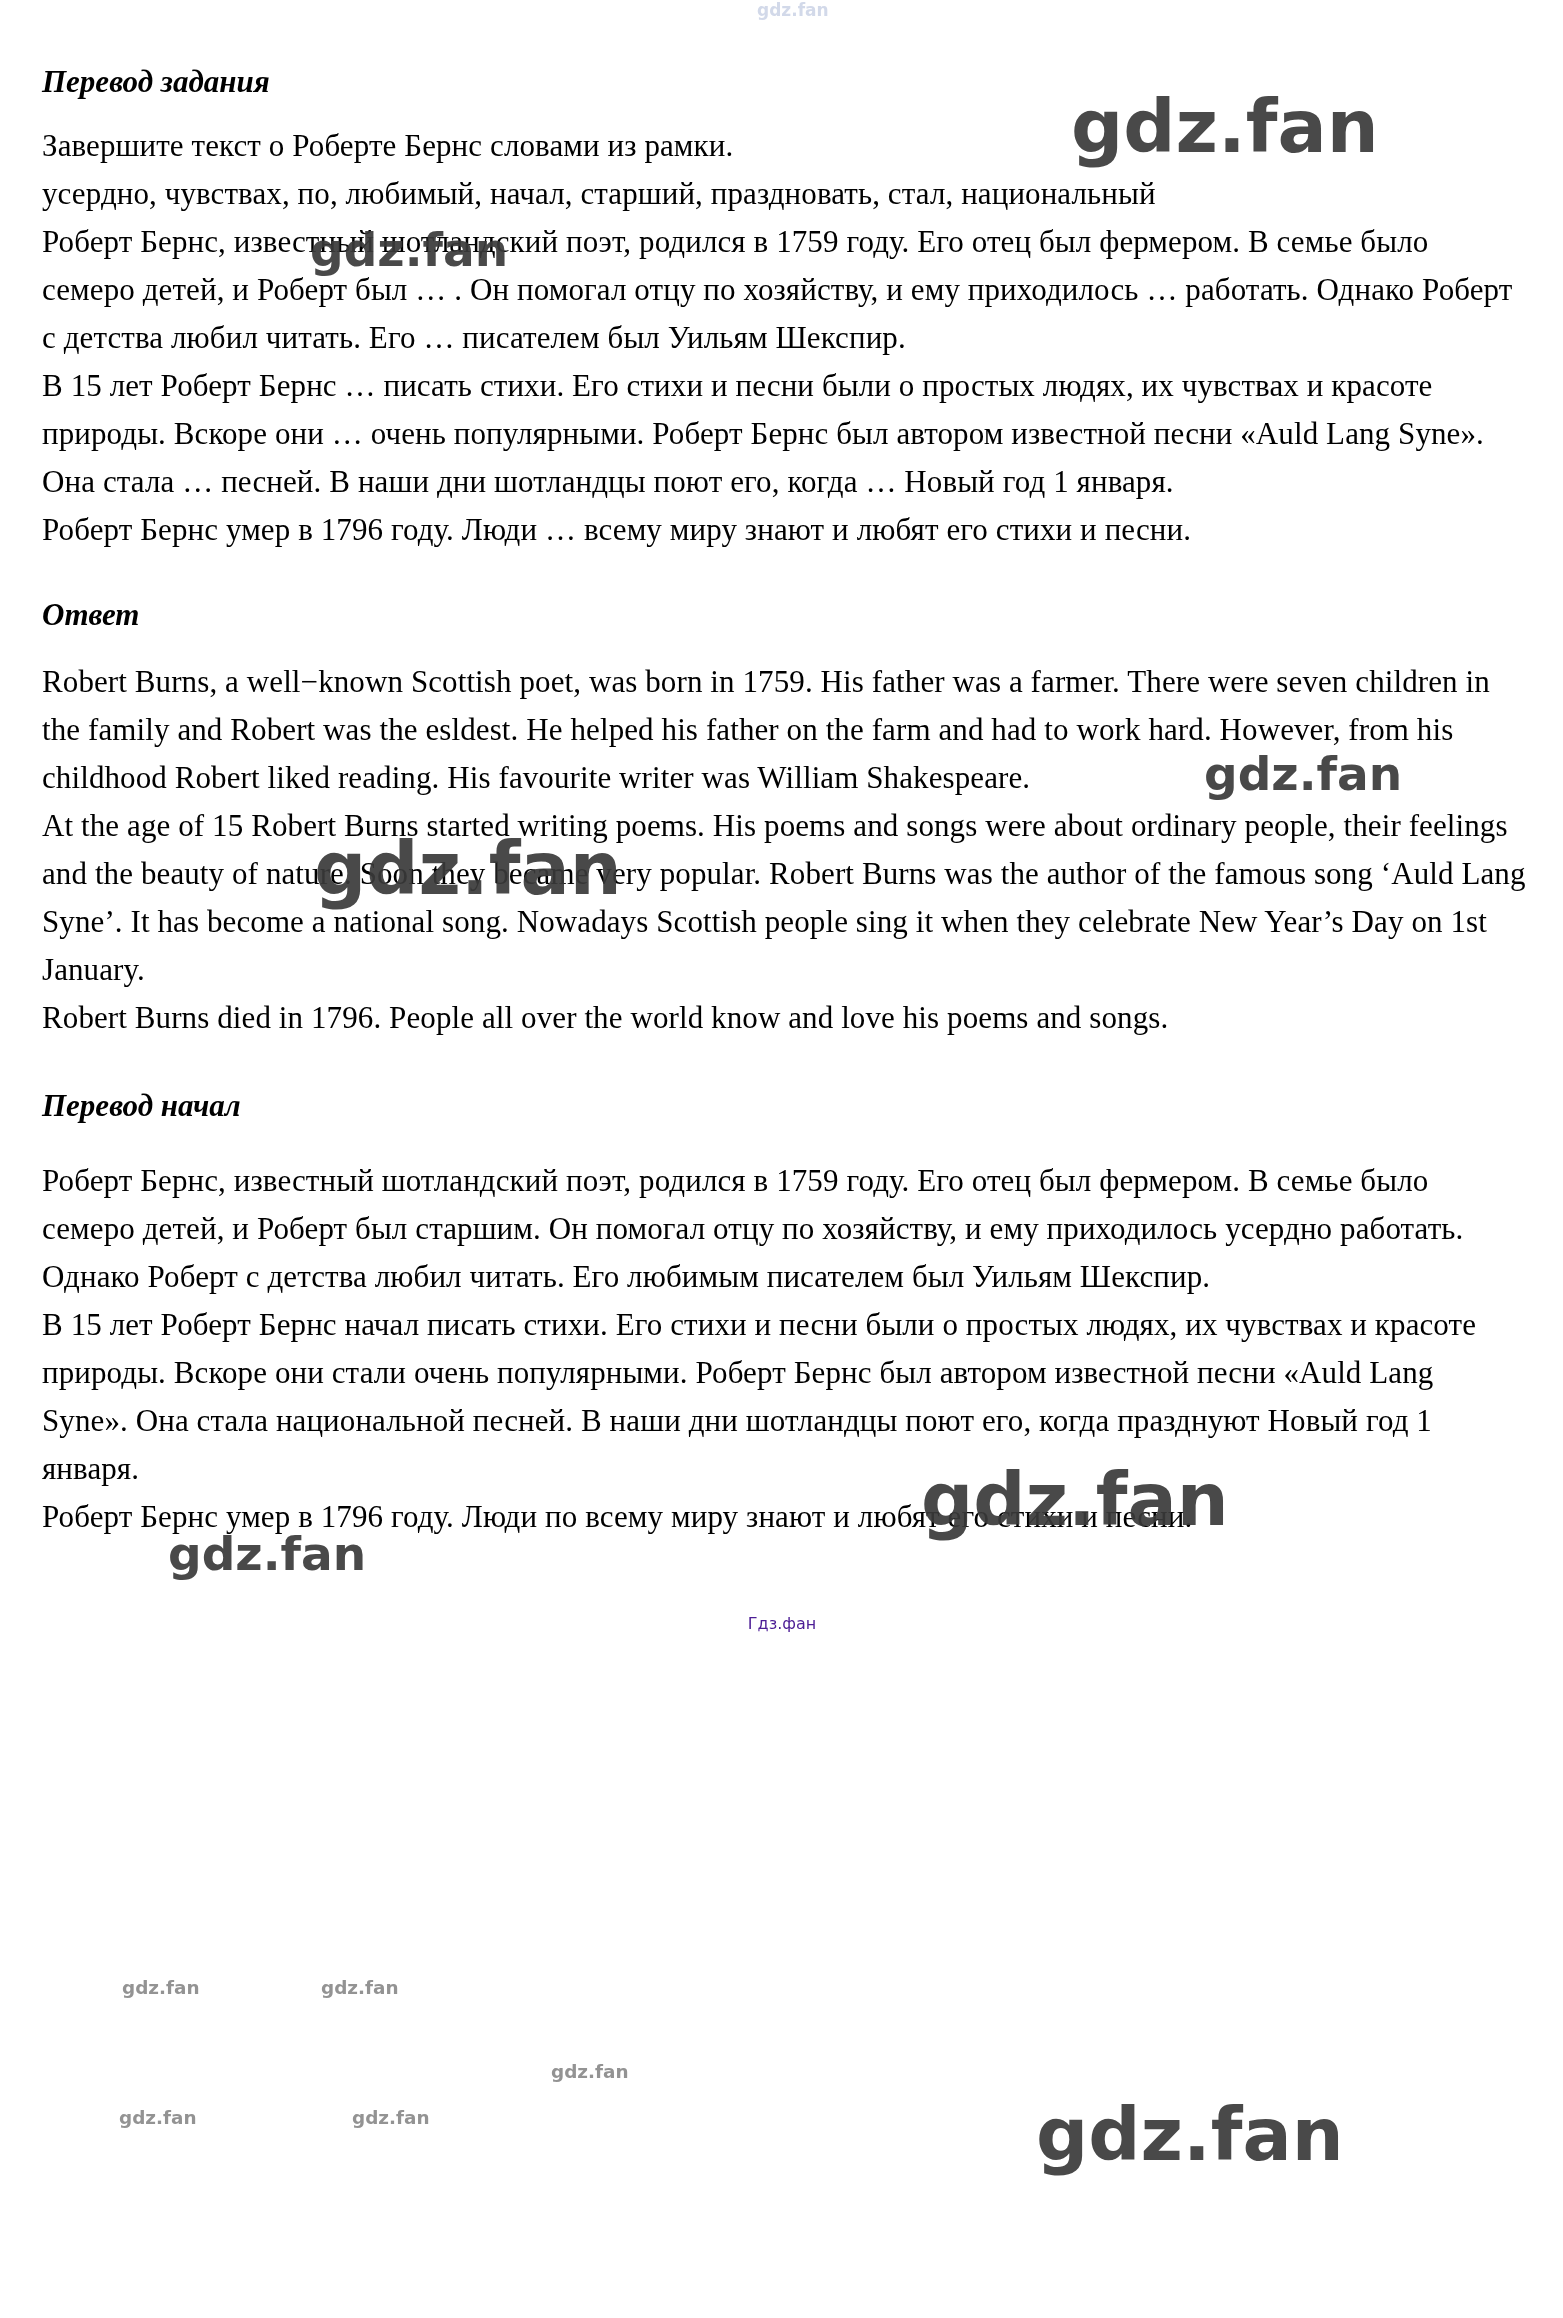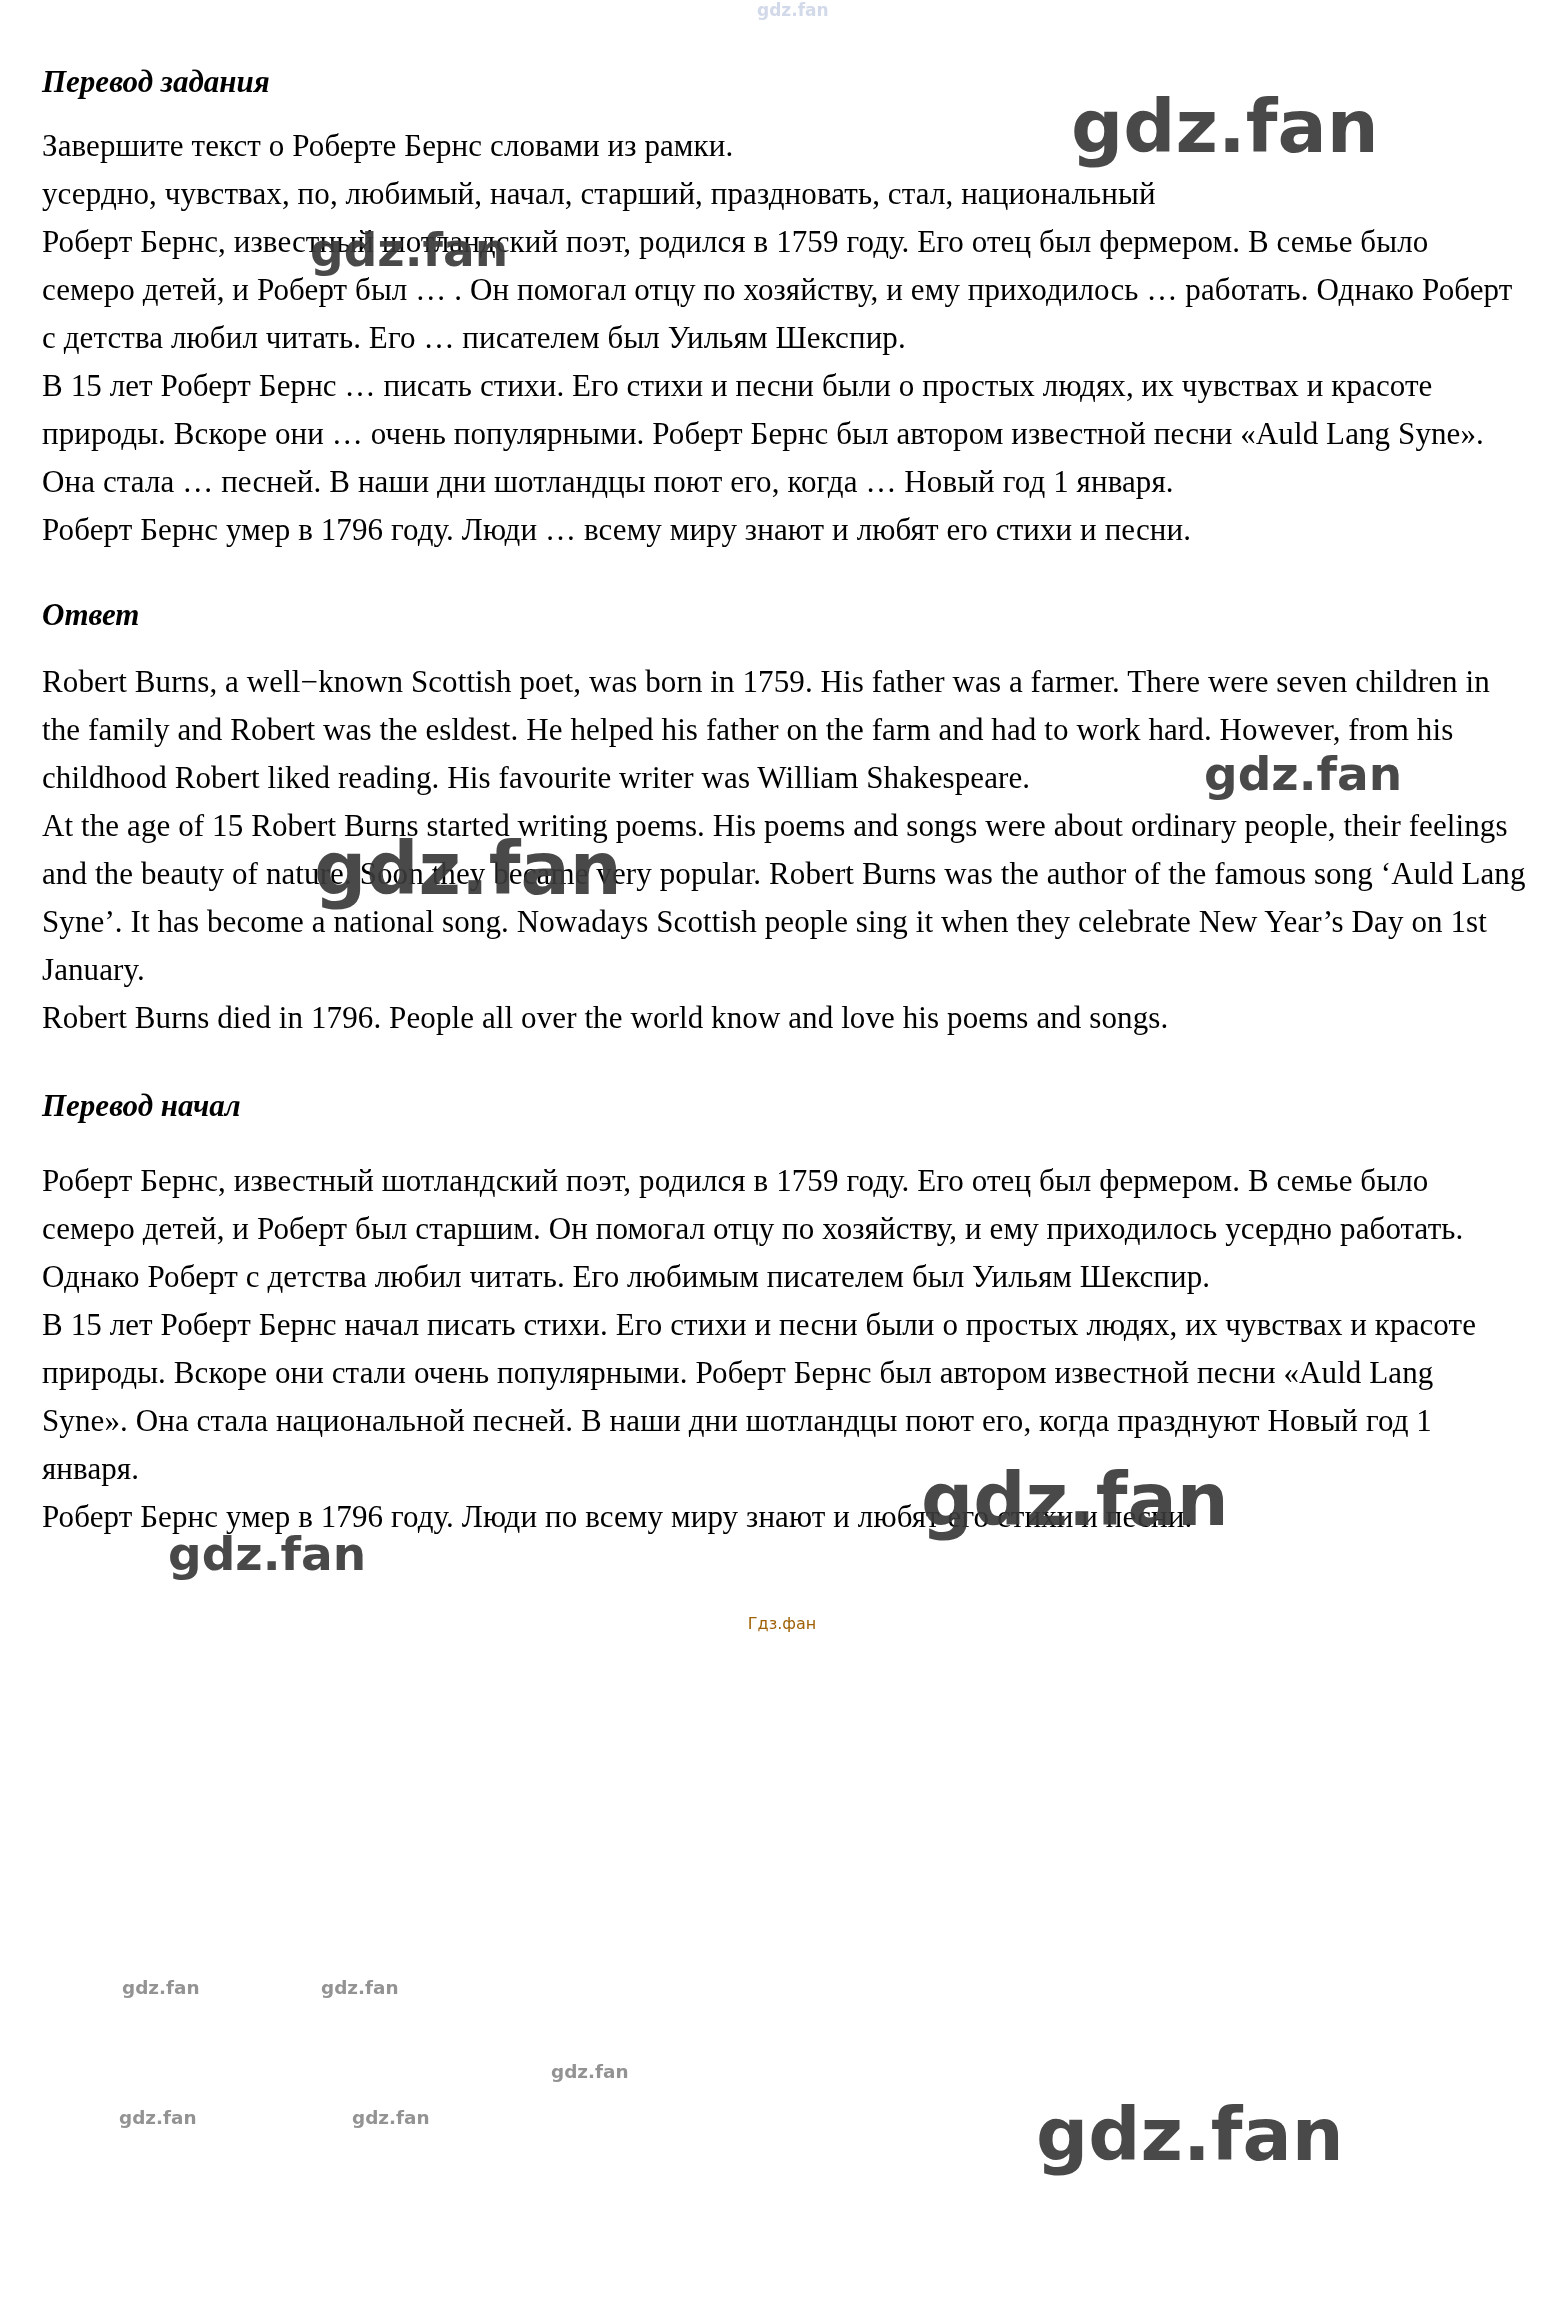--- a/index.html
+++ b/index.html
@@ -74,21 +74,21 @@
     font-weight: bold;
     font-family: "DejaVu Sans", sans-serif;
   }
   .footer-mark {
     position: absolute;
     left: 0;
     right: 0;
     bottom: 10.7px;
     text-align: center;
     font-size: 16px;
-    color: #a16207;
+    color: #4c1d95;
     font-family: "DejaVu Sans", sans-serif;
   }
 </style>
 </head>
 <body>
 
 <div class="page">
 
   <div class="wm wm-top" style="left:757px; top:0px; font-size:17px;">gdz.fan</div>
 

